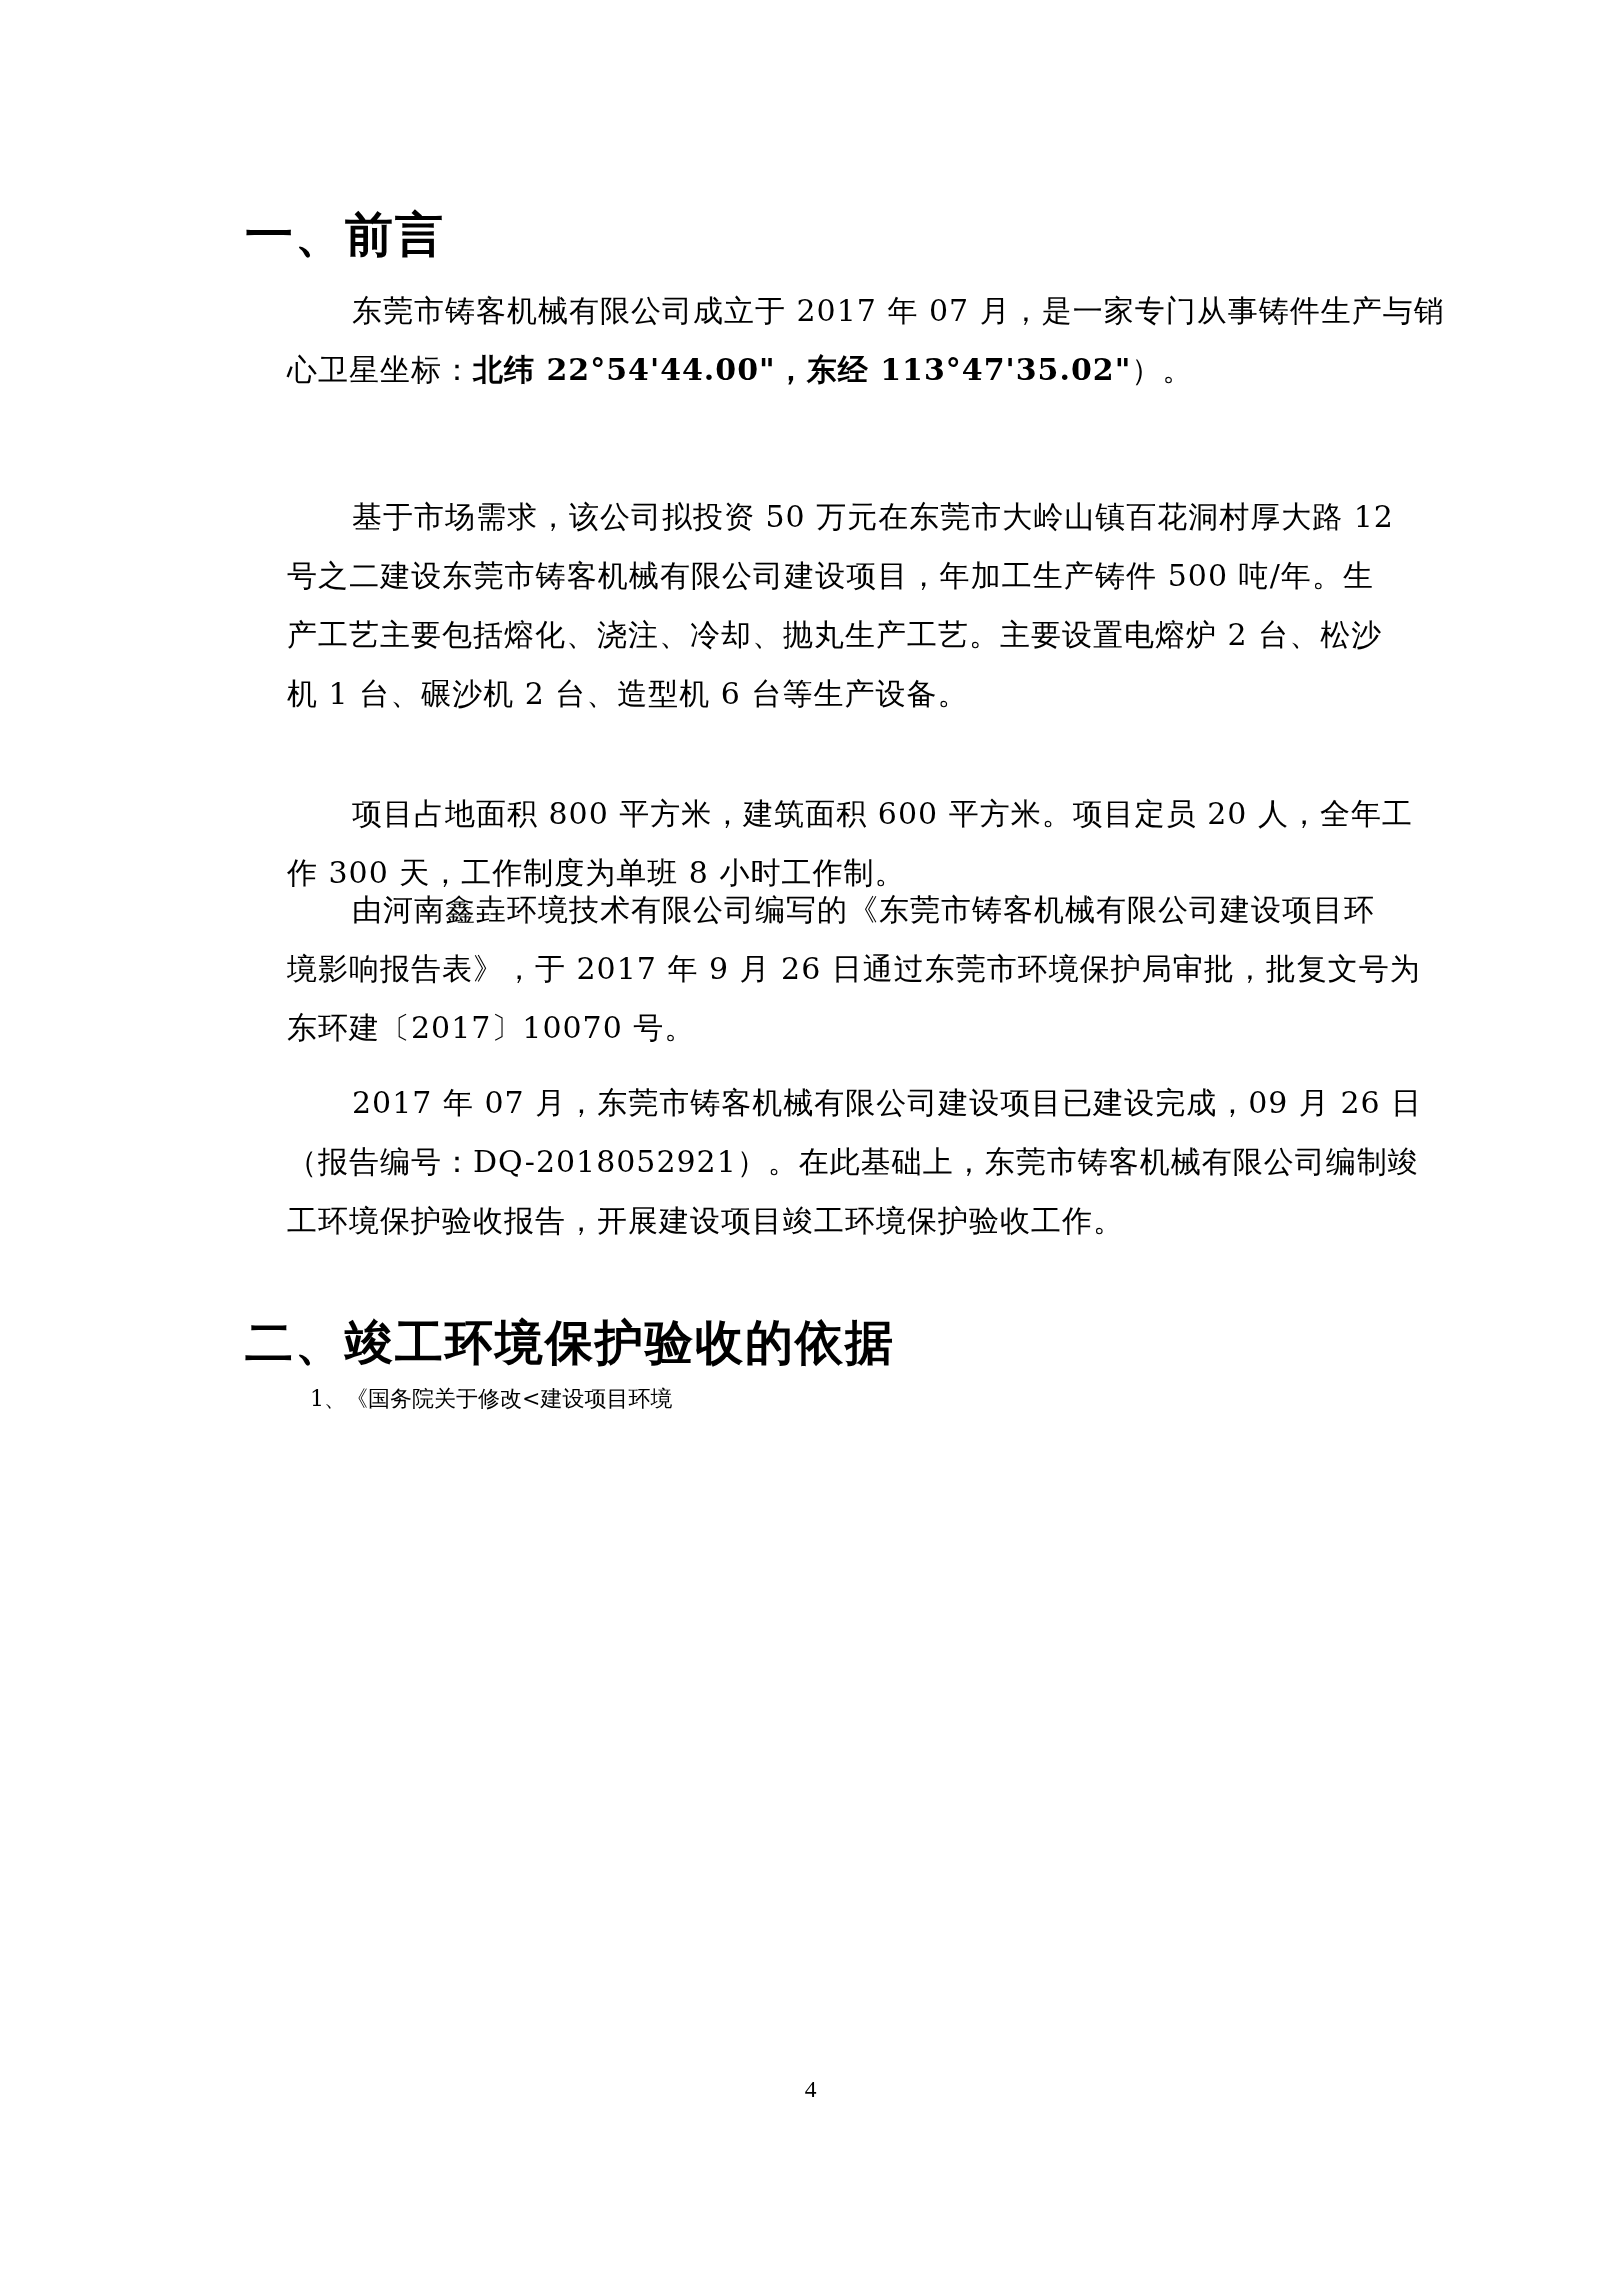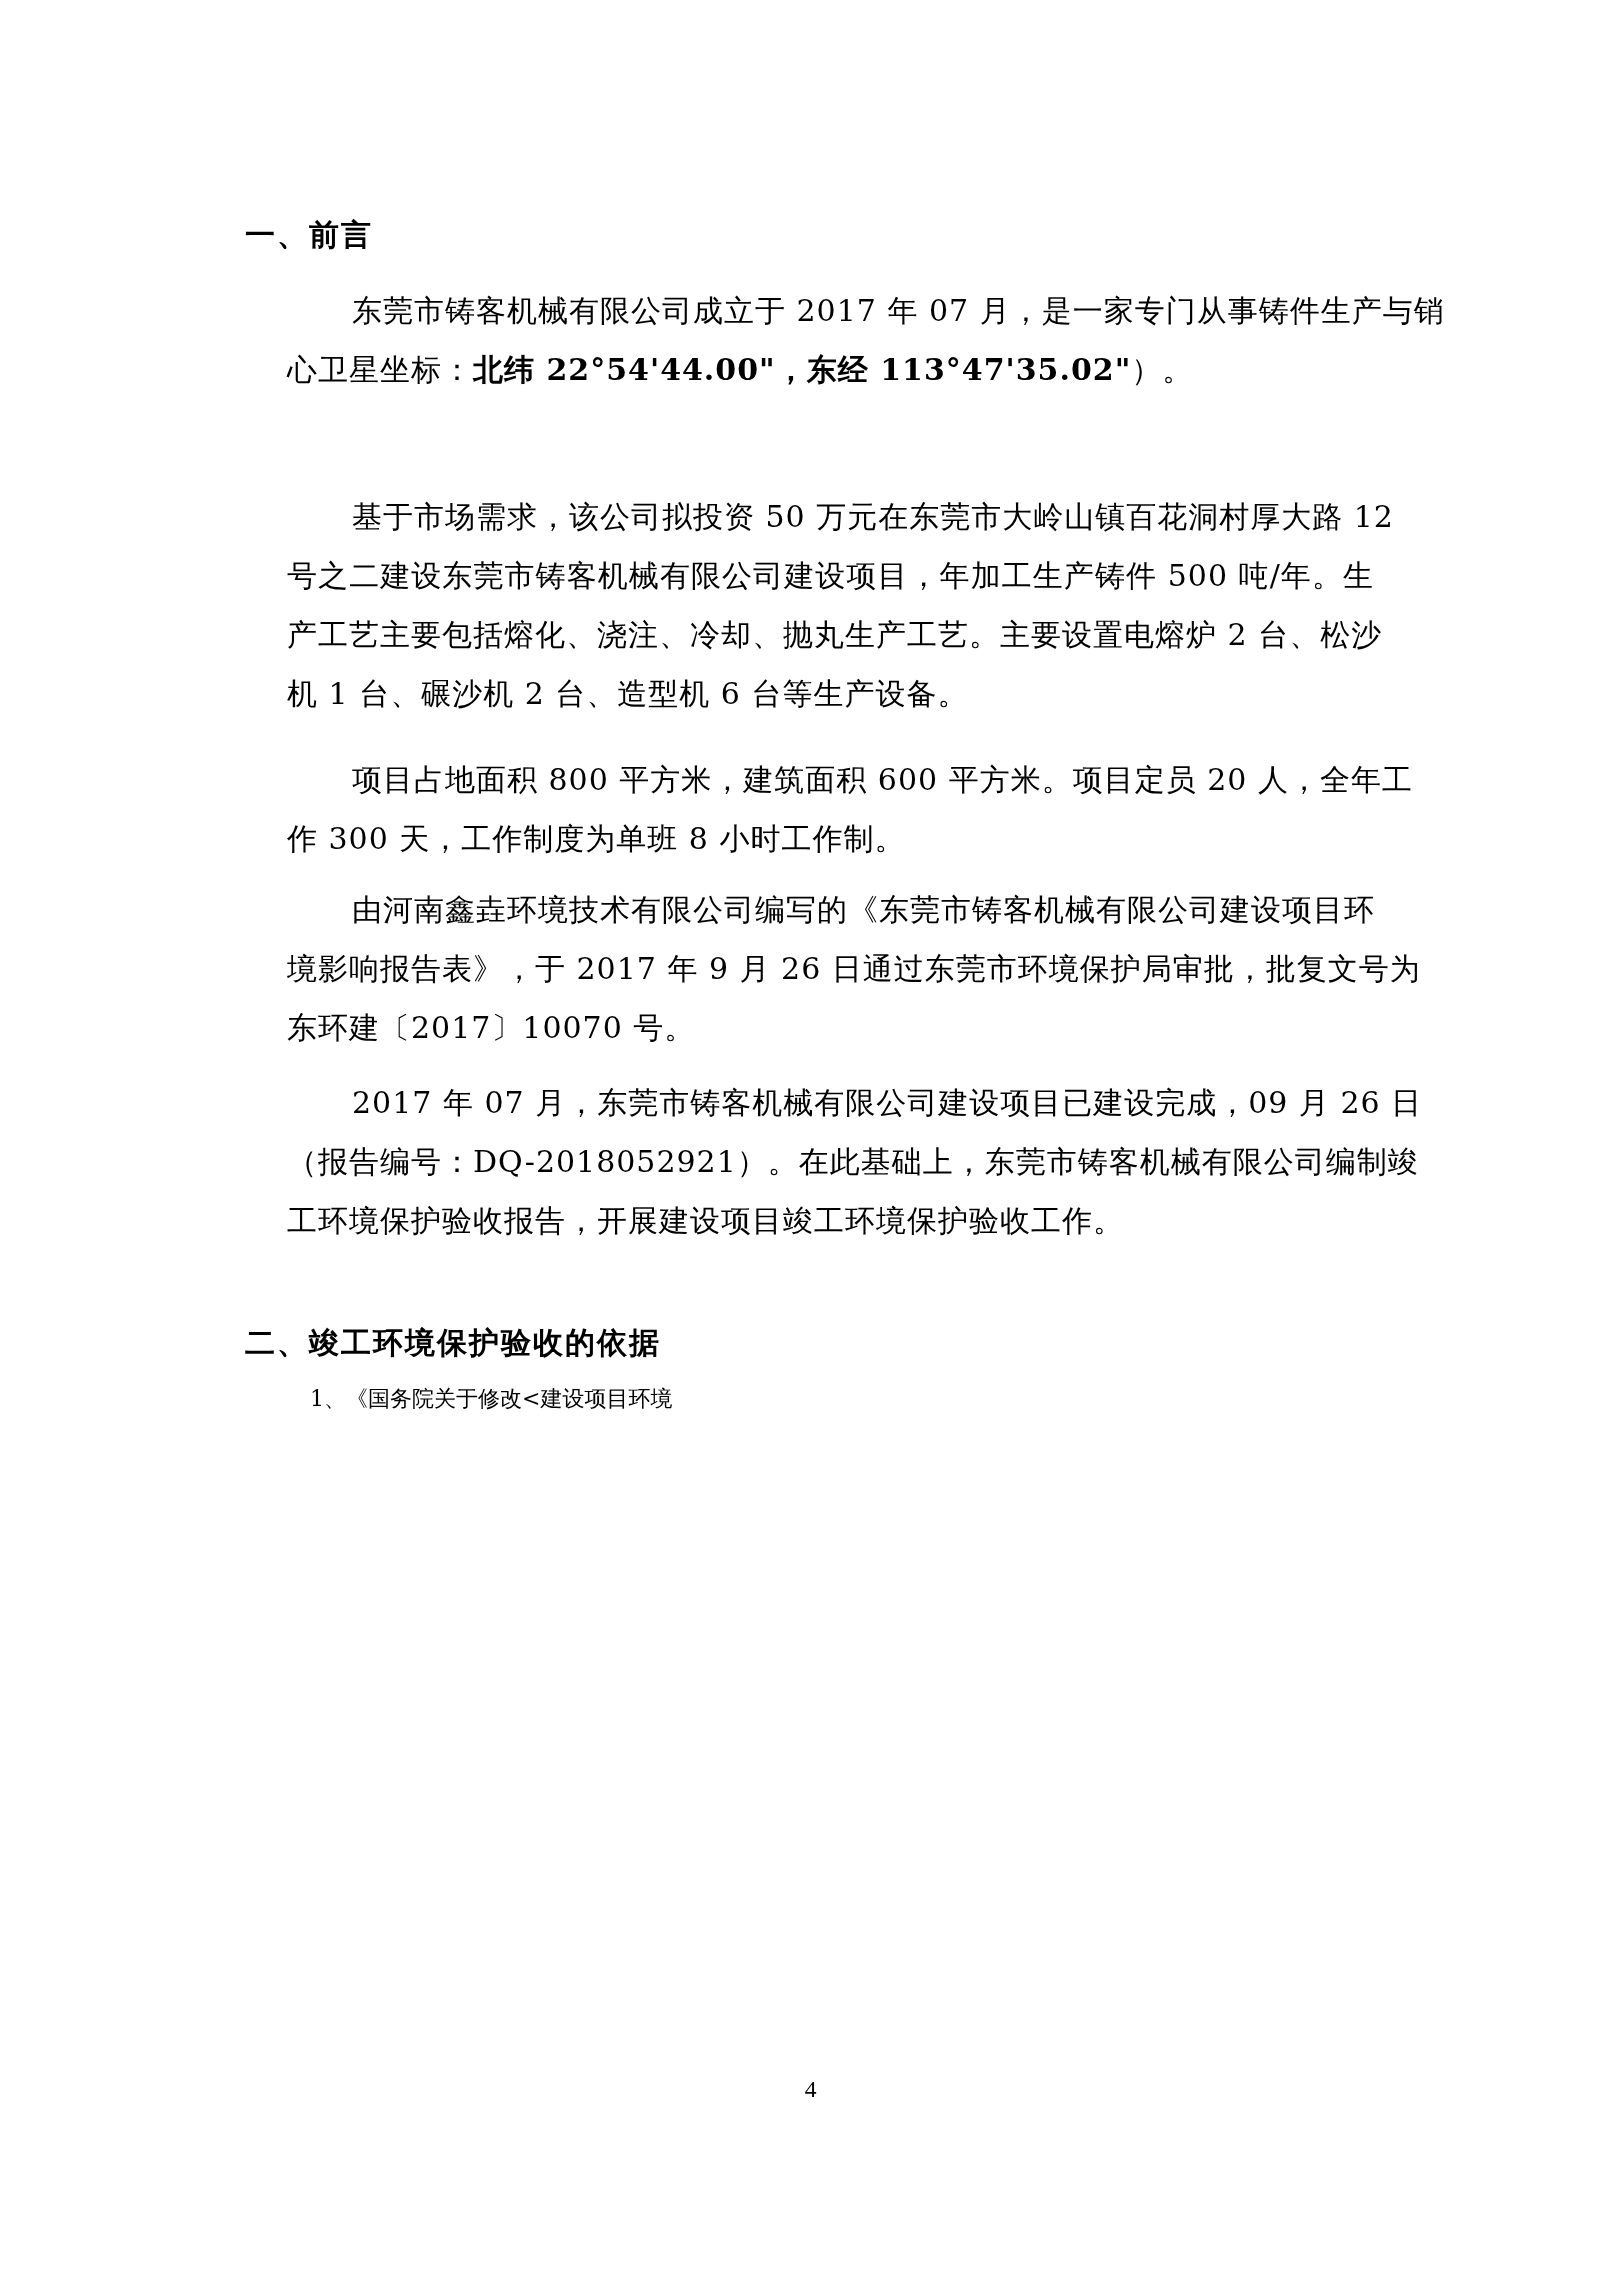--- a/index.html
+++ b/index.html
@@ -5,21 +5,21 @@
   html, body { margin: 0; padding: 0; background: #ffffff; }
   body {
     width: 1621px; height: 2293px; position: relative; overflow: hidden;
     font-family: "DejaVu Serif", "Liberation Serif", serif;
     color: #000;
   }
   .page { position: absolute; left: 245px; top: 0; width: 1129px; }
   .h1 {
     position: absolute; left: 0; font-weight: bold;
     font-family: "DejaVu Sans", "Liberation Sans", sans-serif;
-    font-size: 30px; line-height: 49px; white-space: nowrap; letter-spacing: 2px;
+    font-size: 48px; line-height: 49px; white-space: nowrap; letter-spacing: 2px;
   }
   .para {
     position: absolute; left: 0; width: 1129px;
     font-size: 30px; line-height: 59px;
     text-align: justify; text-align-last: left;
     letter-spacing: 1px;
   }
   .para .line { display: block; white-space: nowrap; height: 59px; text-align-last: justify; margin-left: 42px; }
   .para .line.last { text-align-last: left; }
   .indent { padding-left: 65px; }
@@ -44,21 +44,21 @@
     <span class="line last"><span>心卫星坐标：</span><span class="bold">北纬  22°54'44.00"，东经 113°47'35.02"</span><span>）。</span></span>
   </div>
 
   <div class="para" style="top:487px;">
     <span class="line indent">基于市场需求，该公司拟投资 50 万元在东莞市大岭山镇百花洞村厚大路 12</span>
     <span class="line">号之二建设东莞市铸客机械有限公司建设项目，年加工生产铸件  500 吨/年。生</span>
     <span class="line">产工艺主要包括熔化、浇注、冷却、抛丸生产工艺。主要设置电熔炉 2 台、松沙</span>
     <span class="line last">机 1 台、碾沙机 2 台、造型机 6 台等生产设备。</span>
   </div>
 
-  <div class="para" style="top:750px;">
+  <div class="para" style="top:784px;">
     <span class="line indent">项目占地面积 800 平方米，建筑面积 600 平方米。项目定员 20 人，全年工</span>
     <span class="line last">作 300 天，工作制度为单班 8 小时工作制。</span>
   </div>
 
   <div class="para" style="top:880px;">
     <span class="line indent">由河南鑫垚环境技术有限公司编写的《东莞市铸客机械有限公司建设项目环</span>
     <span class="line">境影响报告表》，于 2017 年 9 月 26 日通过东莞市环境保护局审批，批复文号为</span>
     <span class="line last">东环建〔2017〕10070 号。</span>
   </div>
 

